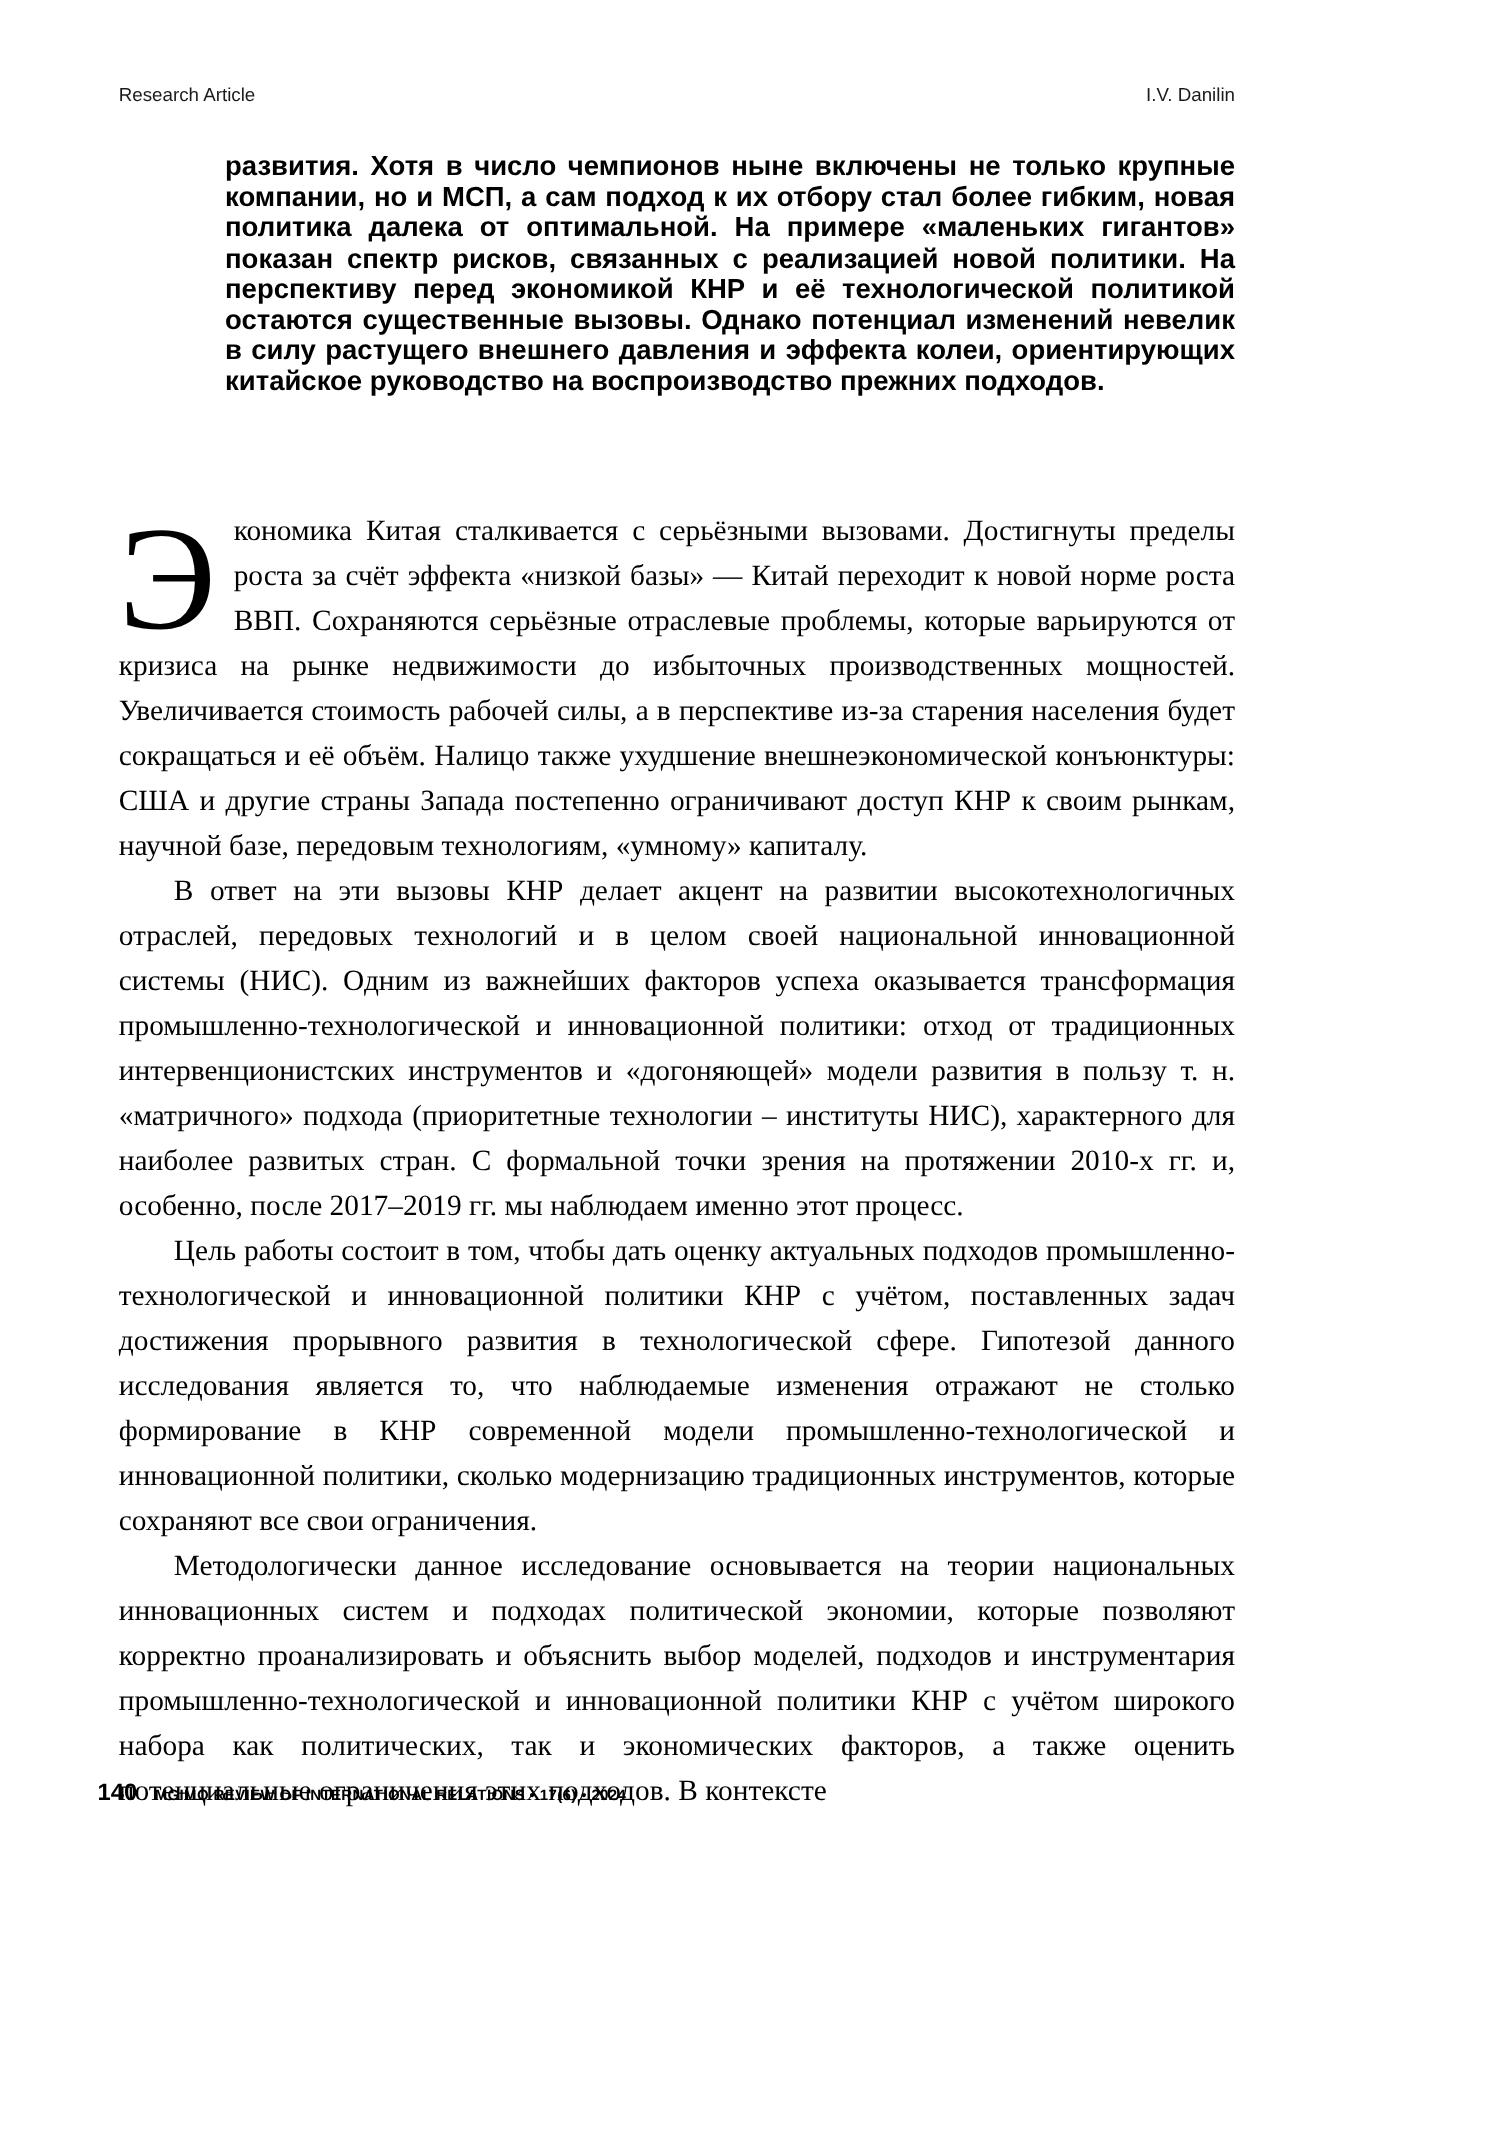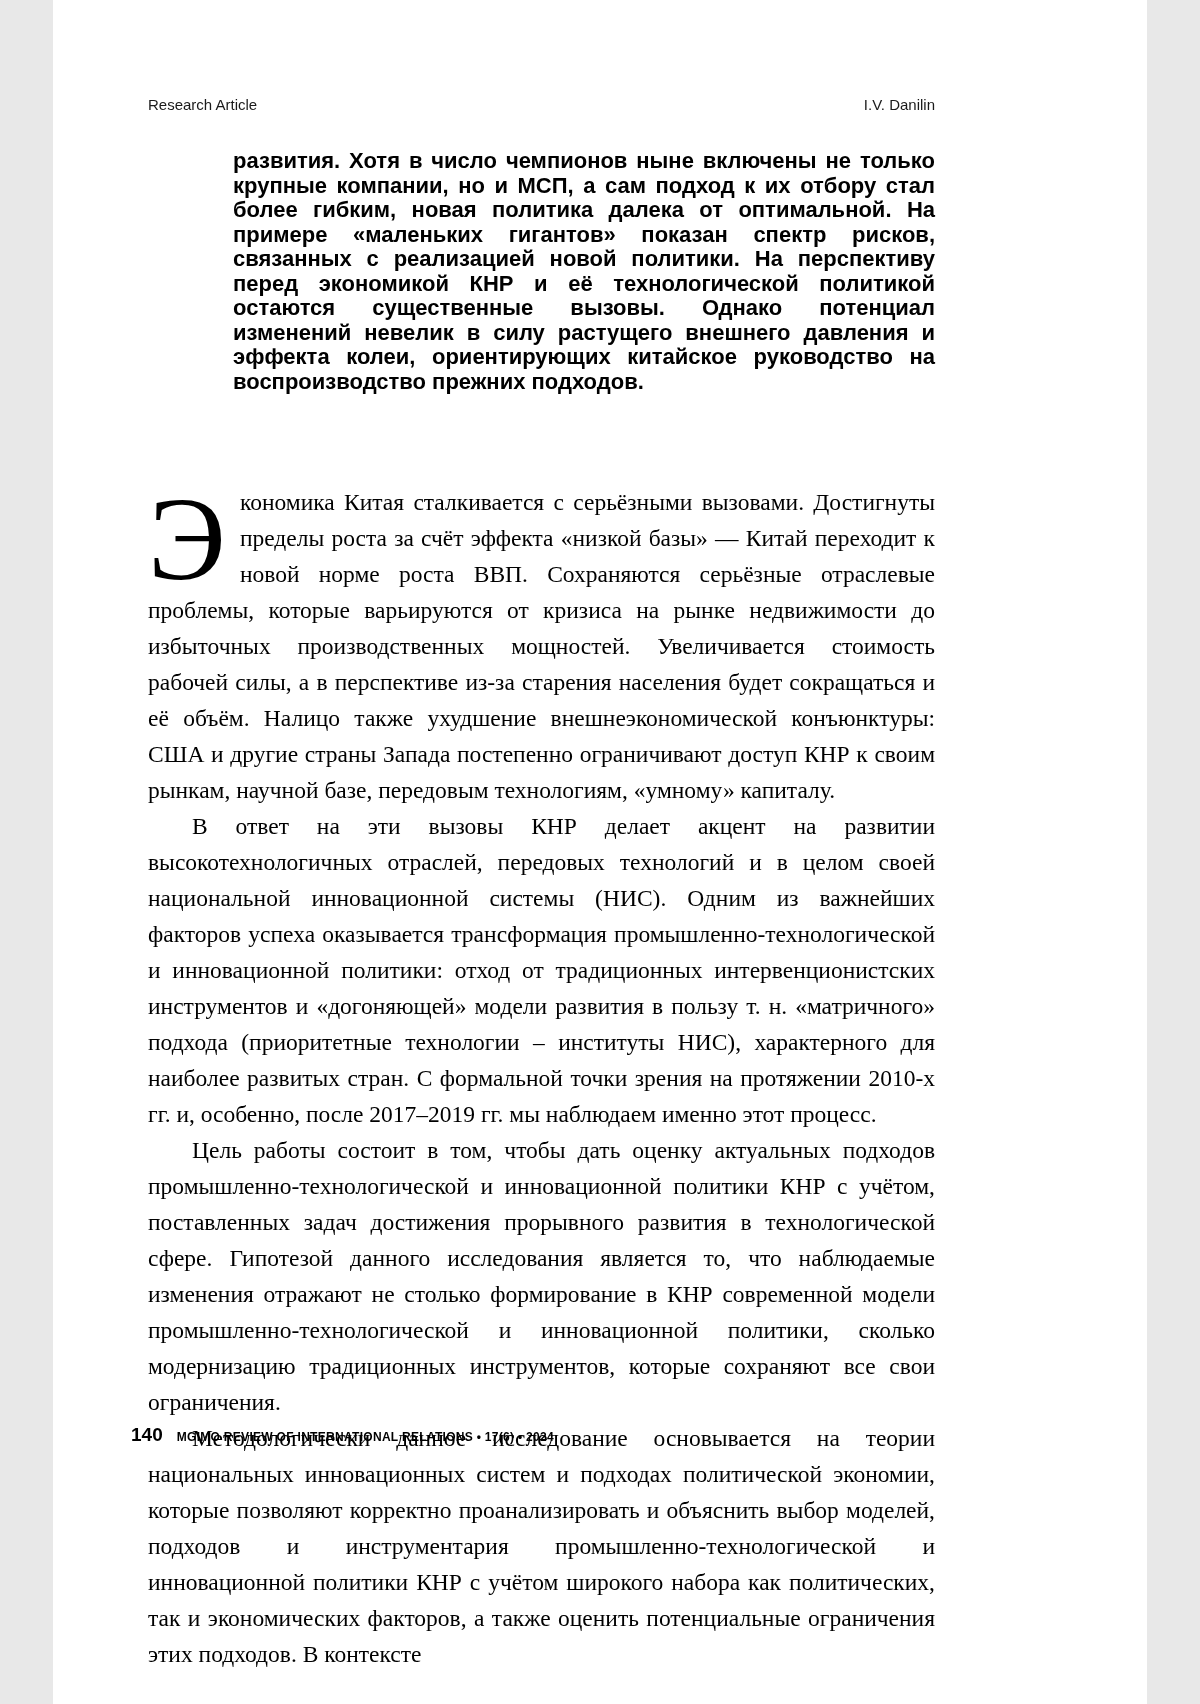--- a/index.html
+++ b/index.html
@@ -2,26 +2,26 @@
 <html lang="ru"><head>
 <meta charset="utf-8">
 <style>
   html, body {
     margin: 0;
     padding: 0;
     background: #e8e8e8;
   }
   .page {
     position: relative;
-    width: 1094px;
+    width: 1200px;
     height: 1704px;
     margin: 0 auto;
     background: #ffffff;
     box-sizing: border-box;
-    padding: 96px 212px 0 95px;
+    padding: 68px 212px 0 95px;
     overflow: hidden;
     color: #000;
   }
   
   .page-header {
     display: flex;
     justify-content: space-between;
     align-items: baseline;
     font-family: "Liberation Sans", sans-serif;
     font-size: 15px;

